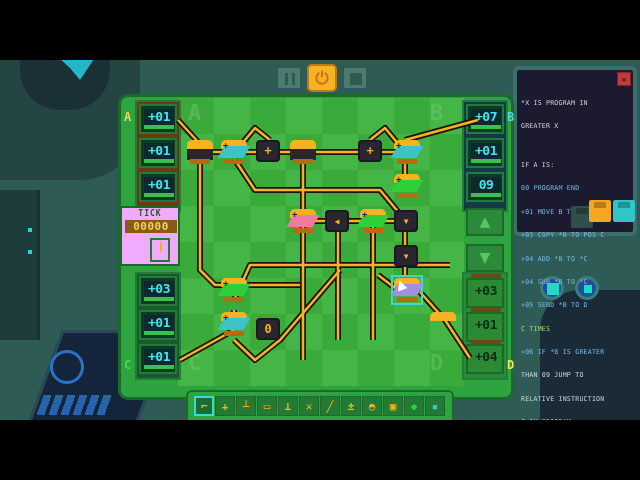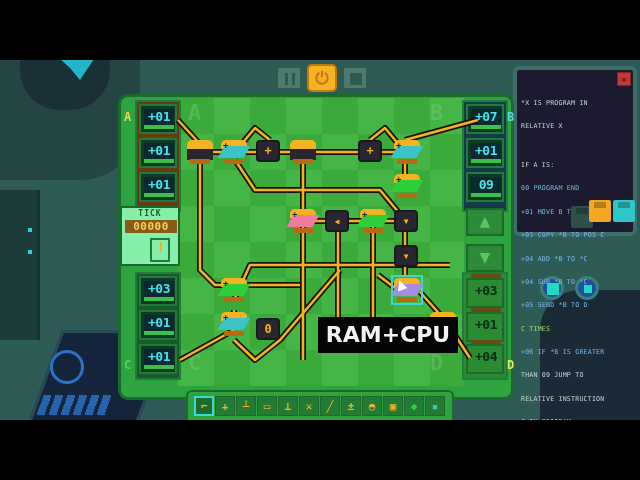--- a/index.html
+++ b/index.html
@@ -48,21 +48,21 @@
   .reg.out { background: #2b8a34; border-color: #1c6a28; }
   .reg.out .val { background: transparent; color: #0d2a15; }
   .reg.out .bar { background: #6b4a12; top: -6px; bottom: auto; }
   .side-letter { position: absolute; font-weight: bold; font-size: 12px; }
   .col-a { position: absolute; left: 135px; top: 40px; width: 46px; height: 112px; background: #6b3a12; border: 2px solid #1f7c3a; }
   .col-b { position: absolute; left: 462px; top: 40px; width: 46px; height: 112px; background: #143a4a; border: 2px solid #1f7c3a; }
   .col-c { position: absolute; left: 135px; top: 212px; width: 46px; height: 108px; background: #1a5a2a; border: 2px solid #1f7c3a; }
   .col-d { position: absolute; left: 462px; top: 212px; width: 46px; height: 108px; background: #2b8a34; border: 2px solid #1f7c3a; }
   .scroll-btn { position: absolute; left: 466px; width: 38px; height: 28px; background: #2c8a3a; border: 2px solid #1c6a28; color: #57c760; font-size: 18px; text-align: center; line-height: 22px; }
 
-  .tick { position: absolute; left: 120px; top: 146px; width: 60px; height: 60px; background: #86efac; border: 2px solid #1c6a28; }
+  .tick { position: absolute; left: 120px; top: 146px; width: 60px; height: 60px; background: #f0abfc; border: 2px solid #1c6a28; }
   .tick-label { position: absolute; left: 0; top: 1px; width: 56px; text-align: center; color: #1a5c2a; font-weight: bold; font-size: 8px; letter-spacing: 1px; }
   .tick-val { position: absolute; left: 3px; top: 12px; width: 52px; height: 13px; background: #8a5a18; color: #f1d25a; font-size: 11px; font-weight: bold; line-height: 13px; text-align: center; letter-spacing: 0.5px; }
   .tick-slot { position: absolute; left: 28px; top: 30px; width: 20px; height: 24px; border: 2px solid #1f7c3a; }
   .tick-slot::after { content: ""; position: absolute; left: 8px; top: 2px; width: 2px; height: 10px; background: #f2b323; }
 
   
   svg.wires { position: absolute; left: 0; top: 0; width: 640px; height: 360px; }
   .node { position: absolute; width: 26px; height: 24px; }
   .node .top { position: absolute; left: 0; top: 0; width: 26px; height: 9px; background: #f5b323; border-radius: 5px 5px 0 0; }
   .node .body { position: absolute; left: 0; top: 8px; width: 26px; height: 12px; background: #2a2630; }
@@ -102,21 +102,21 @@
       <div class="bg-eye-inner"></div>
     </div>
   <div class="bg-eye" style="left:575px;top:216px">
       <div class="bg-eye-inner" style="width:8px;height:8px;left:6px;top:6px"></div>
     </div>
 
   <div class="info-panel">
     <div class="info-close">▪</div>
     <div class="info-text">
       <div>*X IS PROGRAM IN</div>
-      <div>RELATIVE X</div>
+      <div>GREATER X</div>
       <div></div>
       <div>IF A IS:</div>
       <div class="num">00 PROGRAM END</div>
       <div class="num">+01 MOVE B TO POS C</div>
       <div class="num">+03 COPY *B TO POS C</div>
       <div class="num">+04 ADD *B TO *C</div>
       <div class="num">+04 SUB *B TO *C</div>
       <div class="num">+05 SEND *B TO D</div>
       <div class="hl-c">C TIMES</div>
       <div class="num">+06 IF *B IS GREATER</div>
@@ -323,21 +323,20 @@
       <div class="top"></div>
     </div>
 
   <div class="box" style="left:256px;top:80px"><span>+</span></div>
   <div class="box" style="left:358px;top:80px"><span>+</span></div>
   <div class="box" style="left:325px;top:150px"><span>◂</span></div>
   <div class="box" style="left:394px;top:150px"><span>▾</span></div>
   <div class="box" style="left:394px;top:185px"><span>▾</span></div>
   <div class="box" style="left:256px;top:258px"><span>0</span></div>
 
-  <div class="tooltip">RAM+CPU</div>
   <div class="cursor"></div>
 
   <div class="toolbar">
     <div class="tool active">
         <span>⌐</span>
       </div>
     <div class="tool">
         <span>+</span>
       </div>
     <div class="tool">

